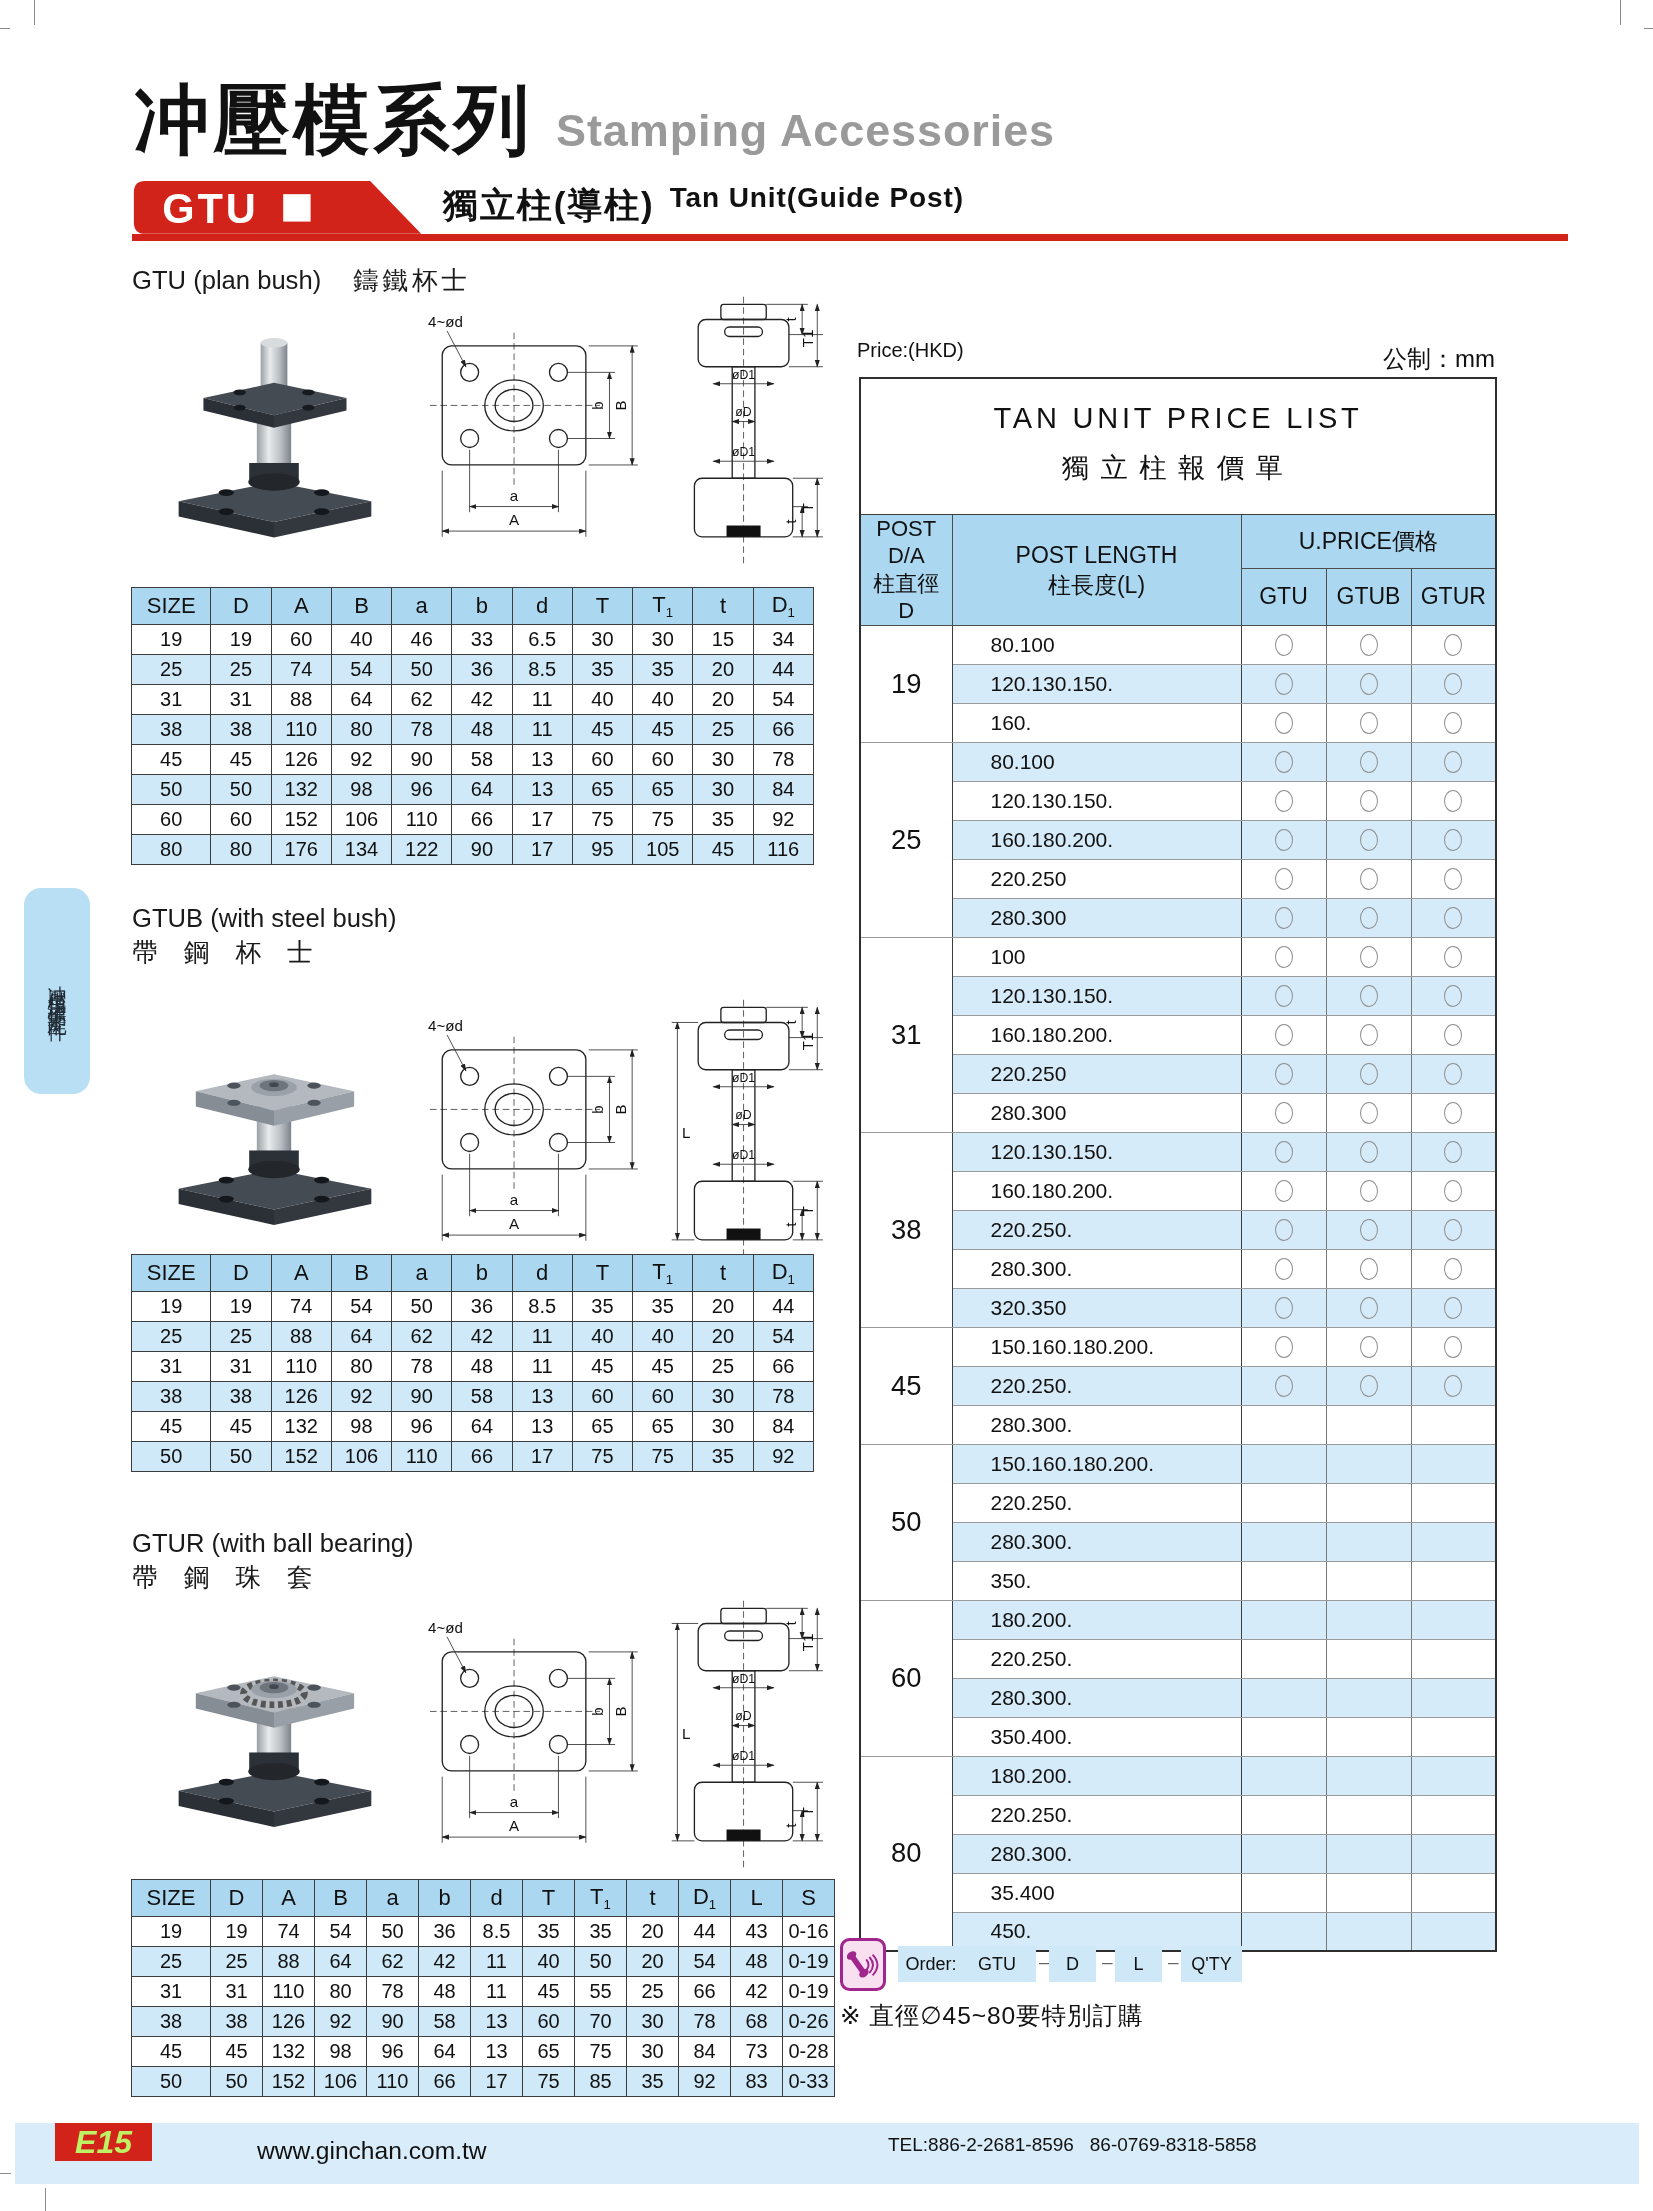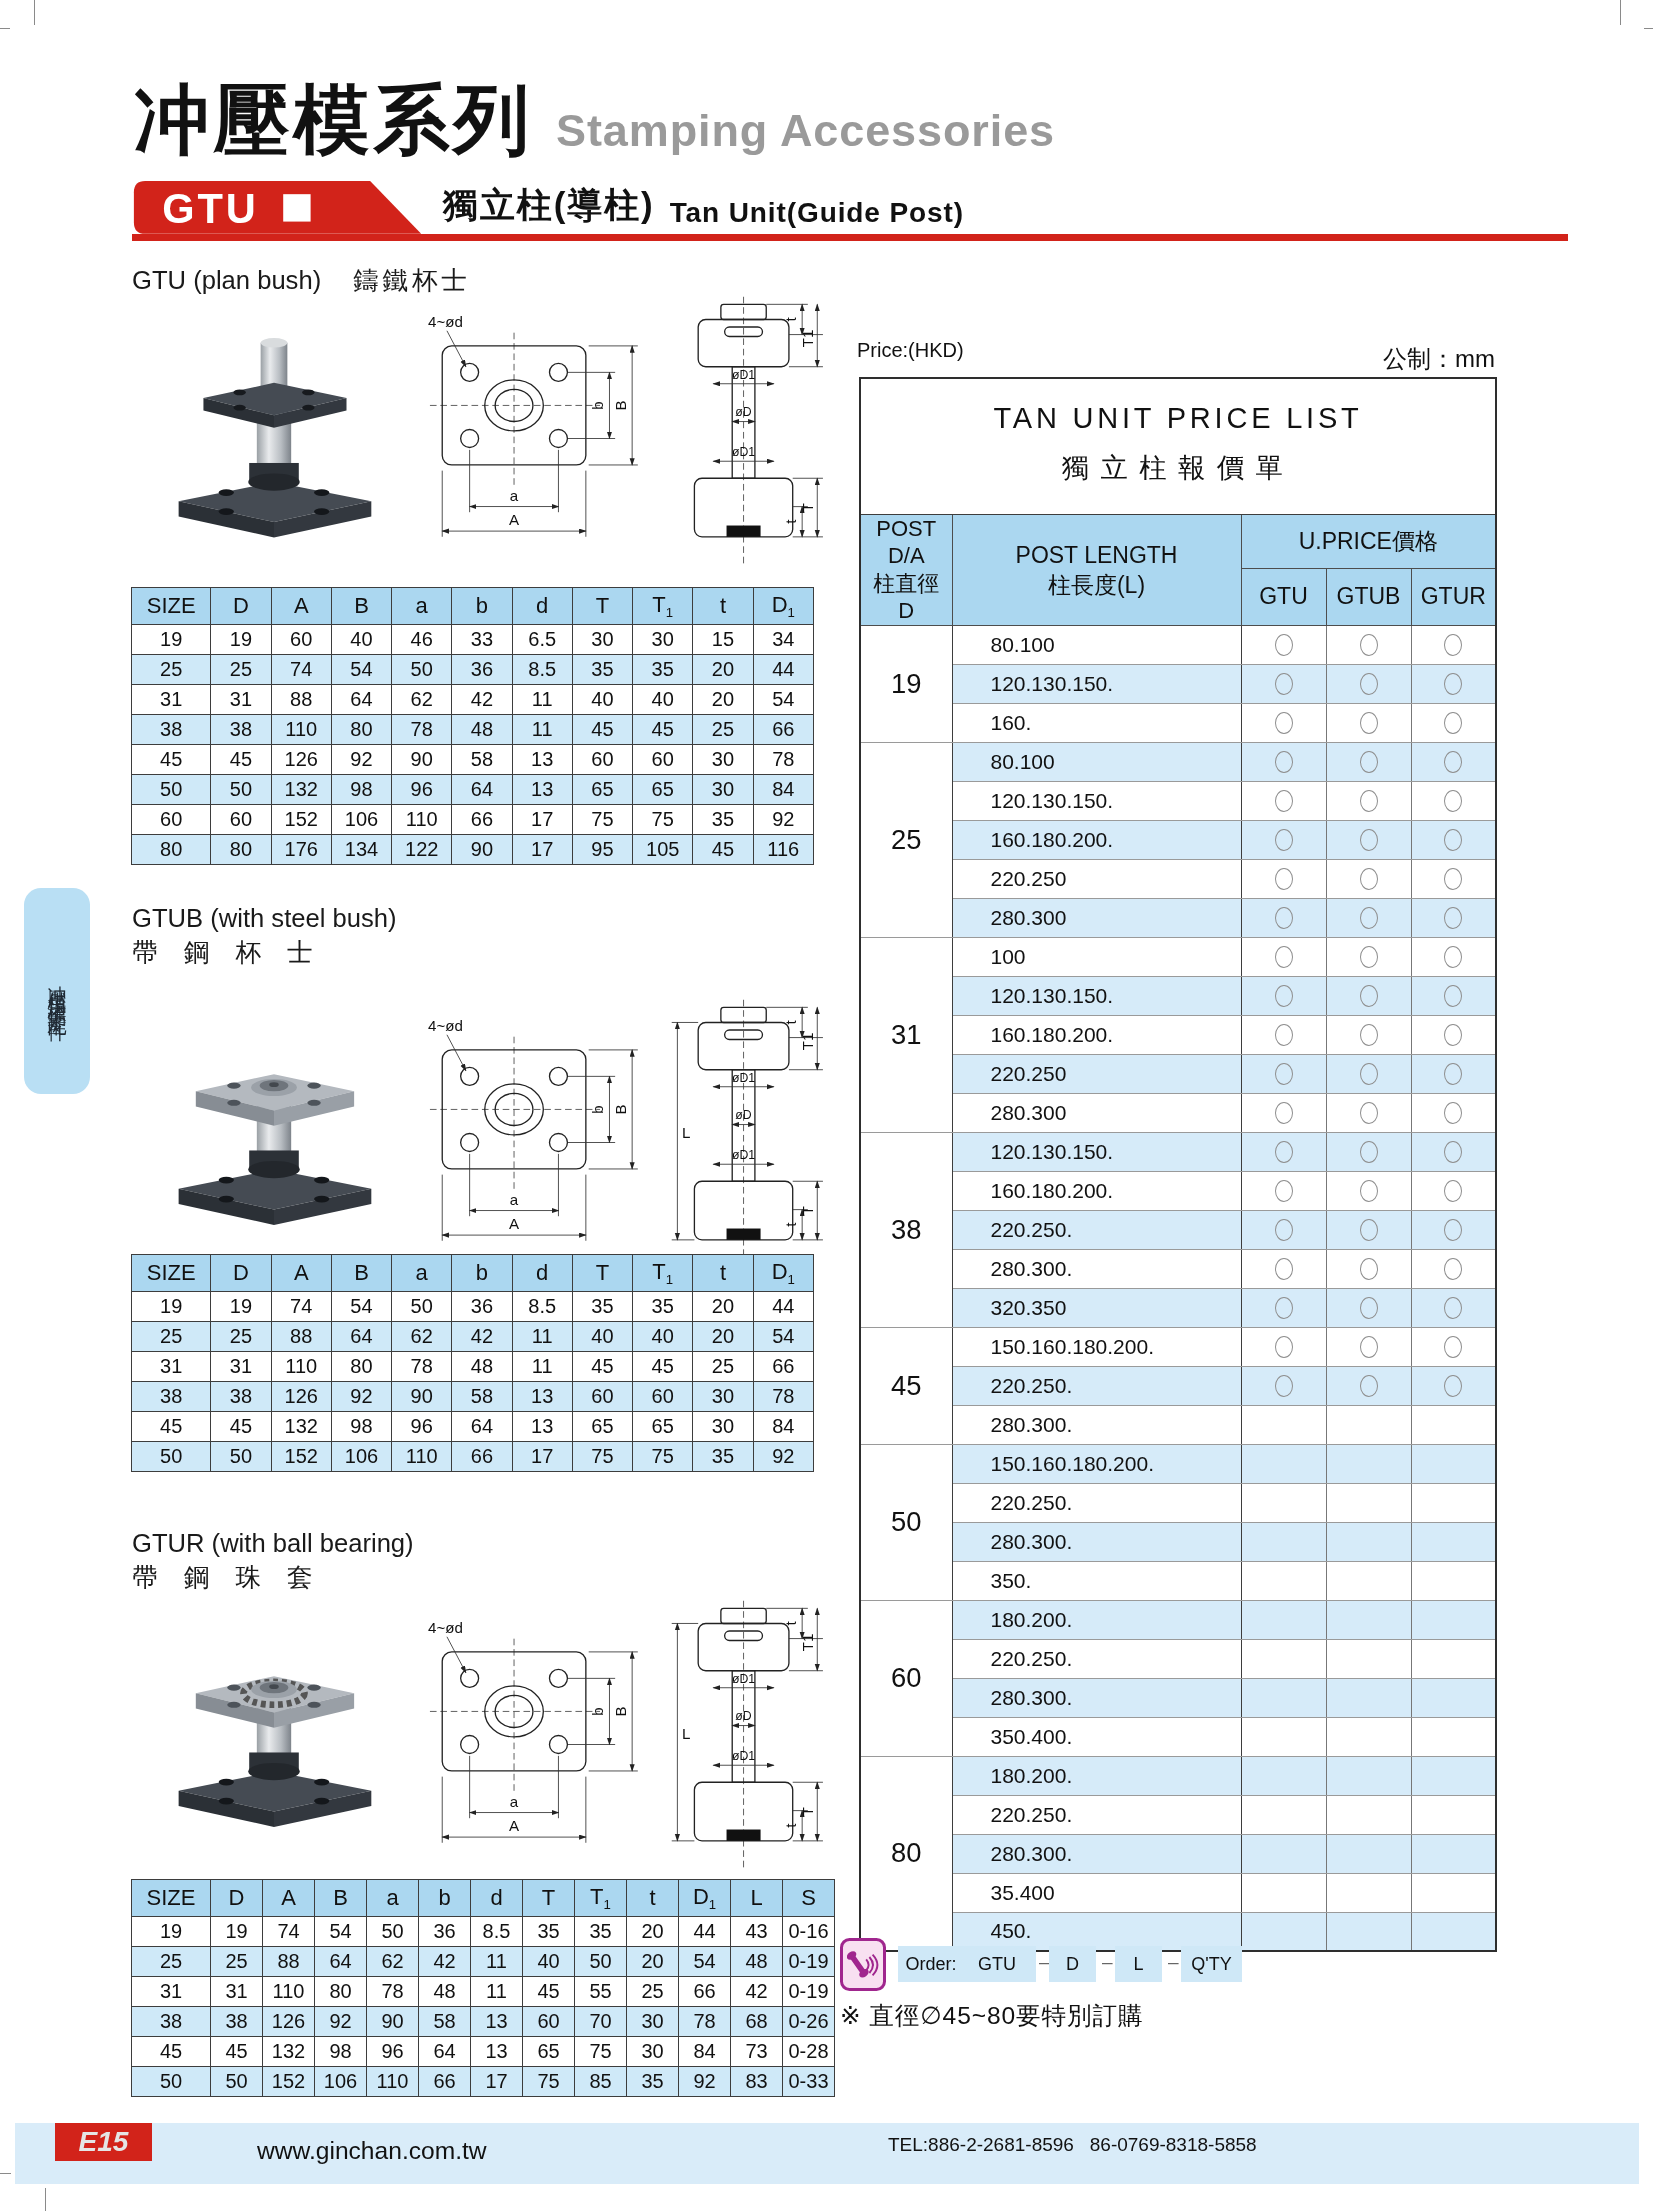--- a/index.html
+++ b/index.html
@@ -7,21 +7,21 @@
         font-family:"Liberation Sans","DejaVu Sans",sans-serif;color:#111}
 
   
   .cm{position:absolute;background:#8a8a8a}
 
   
   .title-row{position:absolute;left:134px;top:70px;display:flex;align-items:baseline;gap:23px;white-space:nowrap}
   .title-zh{font-size:76px;font-weight:700;letter-spacing:3.8px}
   .title-en{font-size:45px;font-weight:700;color:#9a9a9a;letter-spacing:0.9px}
   .badge{position:absolute;left:132px;top:180px;width:293px;height:55px}
-  .subtitle{position:absolute;left:443px;top:182px;display:flex;align-items:flex-end;gap:15px;white-space:nowrap}
+  .subtitle{position:absolute;left:443px;top:182px;display:flex;align-items:flex-start;gap:15px;white-space:nowrap}
   .subtitle-zh{font-size:35px;font-weight:700;letter-spacing:1.9px}
   .subtitle-en{font-size:28px;font-weight:700;letter-spacing:0.9px}
   .red-rule{position:absolute;left:132px;top:234px;width:1436px;height:6.6px;background:#d2231a}
 
   
   .side-tab{position:absolute;left:24px;top:888px;width:66px;height:206px;background:#b9dff4;
             border-radius:17px;display:flex;align-items:center;justify-content:center}
   .side-tab span{writing-mode:vertical-rl;text-orientation:upright;font-size:19px;letter-spacing:4.7px;color:#1f2933}
 
   
@@ -90,22 +90,22 @@
   #ob0{left:958px;width:78px}
   #ob1{left:1049px;width:47px}
   #ob2{left:1115px;width:47px}
   #ob3{left:1181px;width:61px}
   .osep{position:absolute;top:1951px;font-size:19px;color:#666}
   #os0{left:1039px}#os1{left:1102px}#os2{left:1168px}
   .footnote{position:absolute;left:840px;top:1999px;font-size:24.6px;letter-spacing:0.9px}
 
   
   .footer-bar{position:absolute;left:15px;top:2123px;width:1624px;height:61px;background:#d9ecf9}
-  .e15{position:absolute;left:55px;top:2123px;width:97px;height:38px;background:#d2231a;color:#e5e5e5;
-       font-weight:700;font-style:italic;font-size:28px;display:flex;align-items:center;justify-content:center}
+  .e15{position:absolute;left:55px;top:2123px;width:97px;height:38px;background:#d2231a;color:#bef264;
+       font-weight:700;font-style:italic;font-size:32px;display:flex;align-items:center;justify-content:center}
   .website{position:absolute;left:257px;top:2137px;font-size:24.6px}
   .phones{position:absolute;left:888px;top:2134px;font-size:19px;white-space:pre}
 </style>
 </head>
 <body>
 
 <div class="page">
 
   <div class="cm" style="left:34px;top:0;width:0.9px;height:24.6px"></div>
   <div class="cm" style="left:0;top:28px;width:9.5px;height:0.9px"></div>

